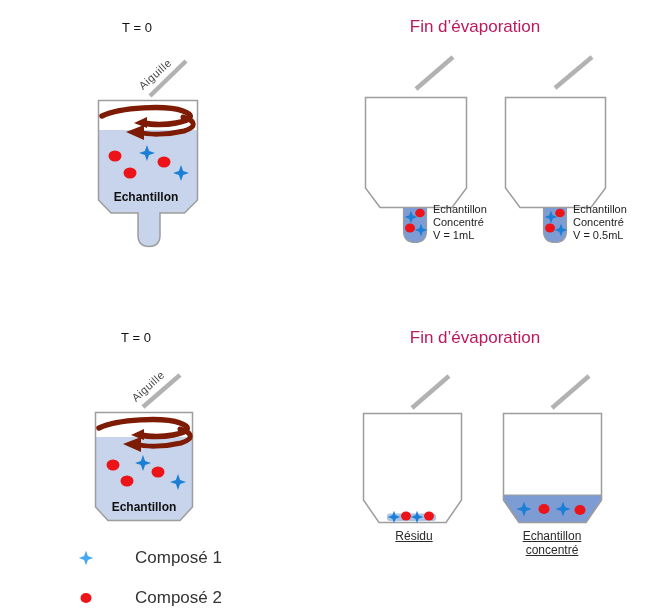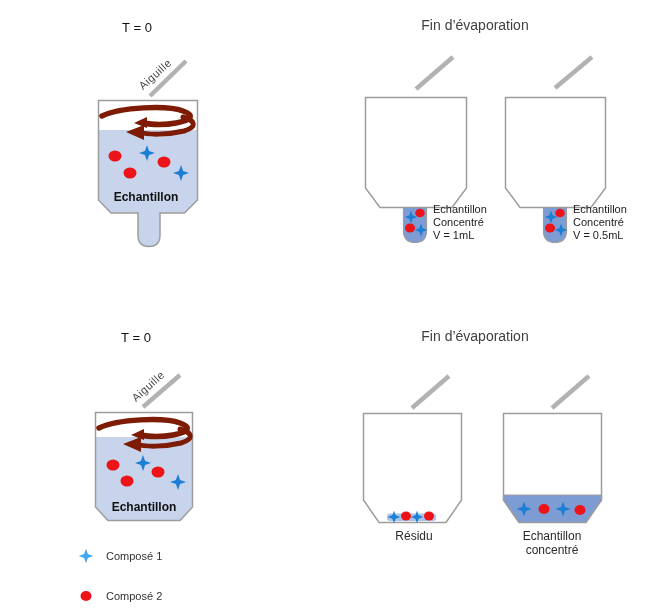--- a/index.html
+++ b/index.html
@@ -3,30 +3,30 @@
 <meta charset="utf-8">
 <style>
   html,body{margin:0;padding:0;background:#fff;}
   .canvas{
     position:relative;width:650px;height:613px;background:#fff;
     font-family:"Liberation Sans",sans-serif;color:#1c1c1c;overflow:hidden;
   }
   .abs{position:absolute;}
   .center{text-align:center;}
   .preline{white-space:pre-line;}
-  .title{font-size:14px;color:#404040;}
+  .title{font-size:17px;color:#be185d;}
   .t0{font-size:13px;color:#111;}
   .heading{font-size:15px;color:#1c1c1c;}
   .orange{color:#d9712e;font-size:14px;line-height:16px;}
   .aiguille{font-size:11px;color:#4a4a4a;transform:rotate(-42deg);letter-spacing:.5px;}
   .sample-bold{font-size:12px;font-weight:bold;color:#111;}
   .small-label{font-size:11px;line-height:13px;color:#1c1c1c;}
-  .mid-label{font-size:12px;color:#2a2a2a;line-height:14px;}
+  .mid-label{font-size:12px;color:#2a2a2a;line-height:14px;text-decoration:underline;}
   .legend-row{display:flex;align-items:center;}
-  .legend-row .lbl{margin-left:12px;font-size:11px;color:#333;}
+  .legend-row .lbl{margin-left:41px;font-size:17px;color:#333;}
   
   .outline{fill:none;stroke:#9d9d9d;stroke-width:1.5;}
   .bodyfill{fill:#ffffff;stroke:none;}
   .liquid{fill:#c7d4eb;stroke:none;}
   .liquid-conc{fill:#7e9cd4;stroke:#9d9d9d;stroke-width:1.2;}
   .residue{fill:#a9c4e8;stroke:none;}
   .needle{stroke:#b2b2b2;stroke-width:4.5;stroke-linecap:butt;}
   .c1{fill:#1b7fd6;}
   .c1l{fill:#45a8f0;}
   .c2{fill:#ec1418;}

